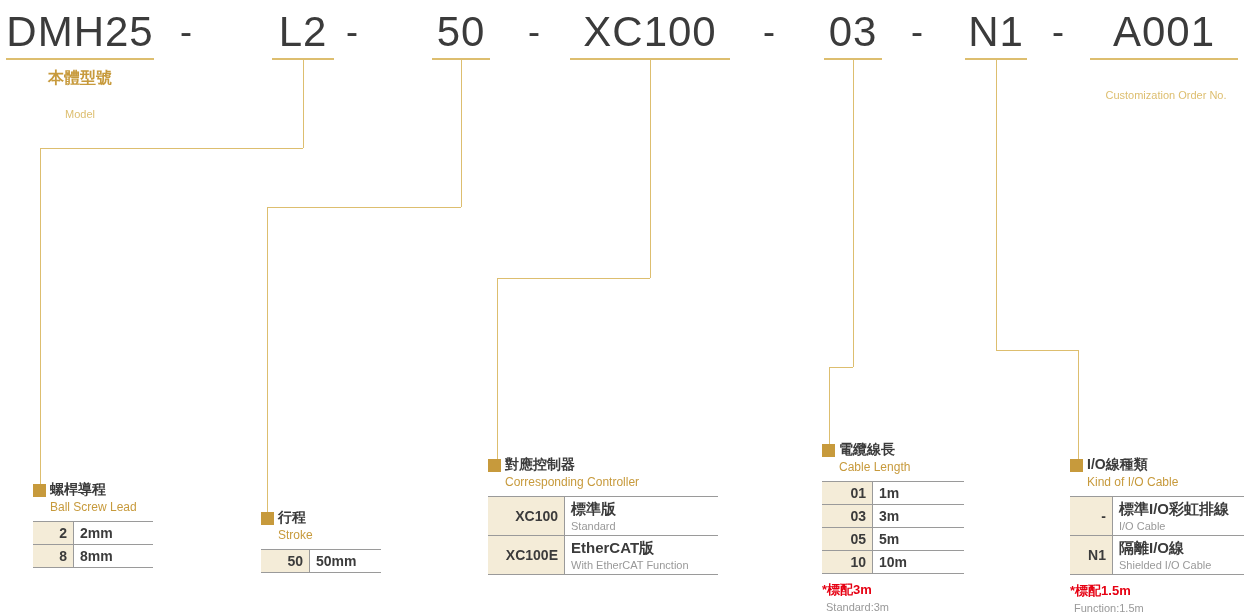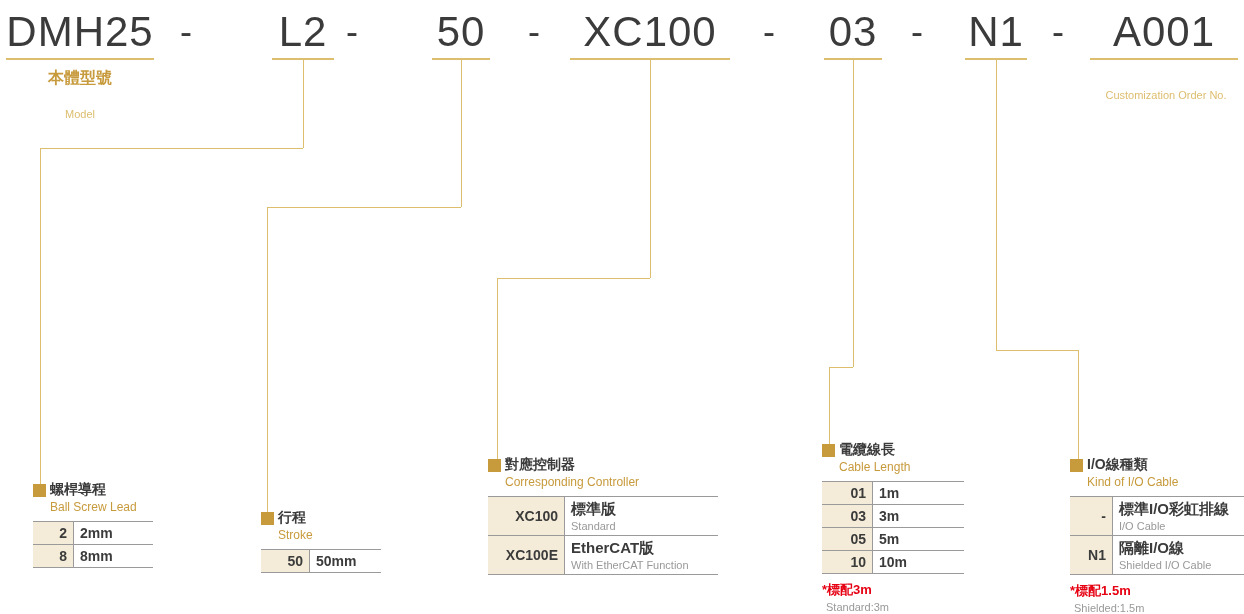--- a/index.html
+++ b/index.html
@@ -207,16 +207,16 @@
       <tr>
         <td class="code">N1</td>
         <td class="desc">
           <div class="d-zh">隔離I/O線</div>
           <div class="d-en">Shielded I/O Cable</div>
         </td>
       </tr>
     </tbody>
       </table>
     <div class="note-red">*標配1.5m</div>
-    <div class="note-gray">Shielded:1.5m</div>
+    <div class="note-gray">Function:1.5m</div>
   </div>
 
 </div>
 
 </body></html>

